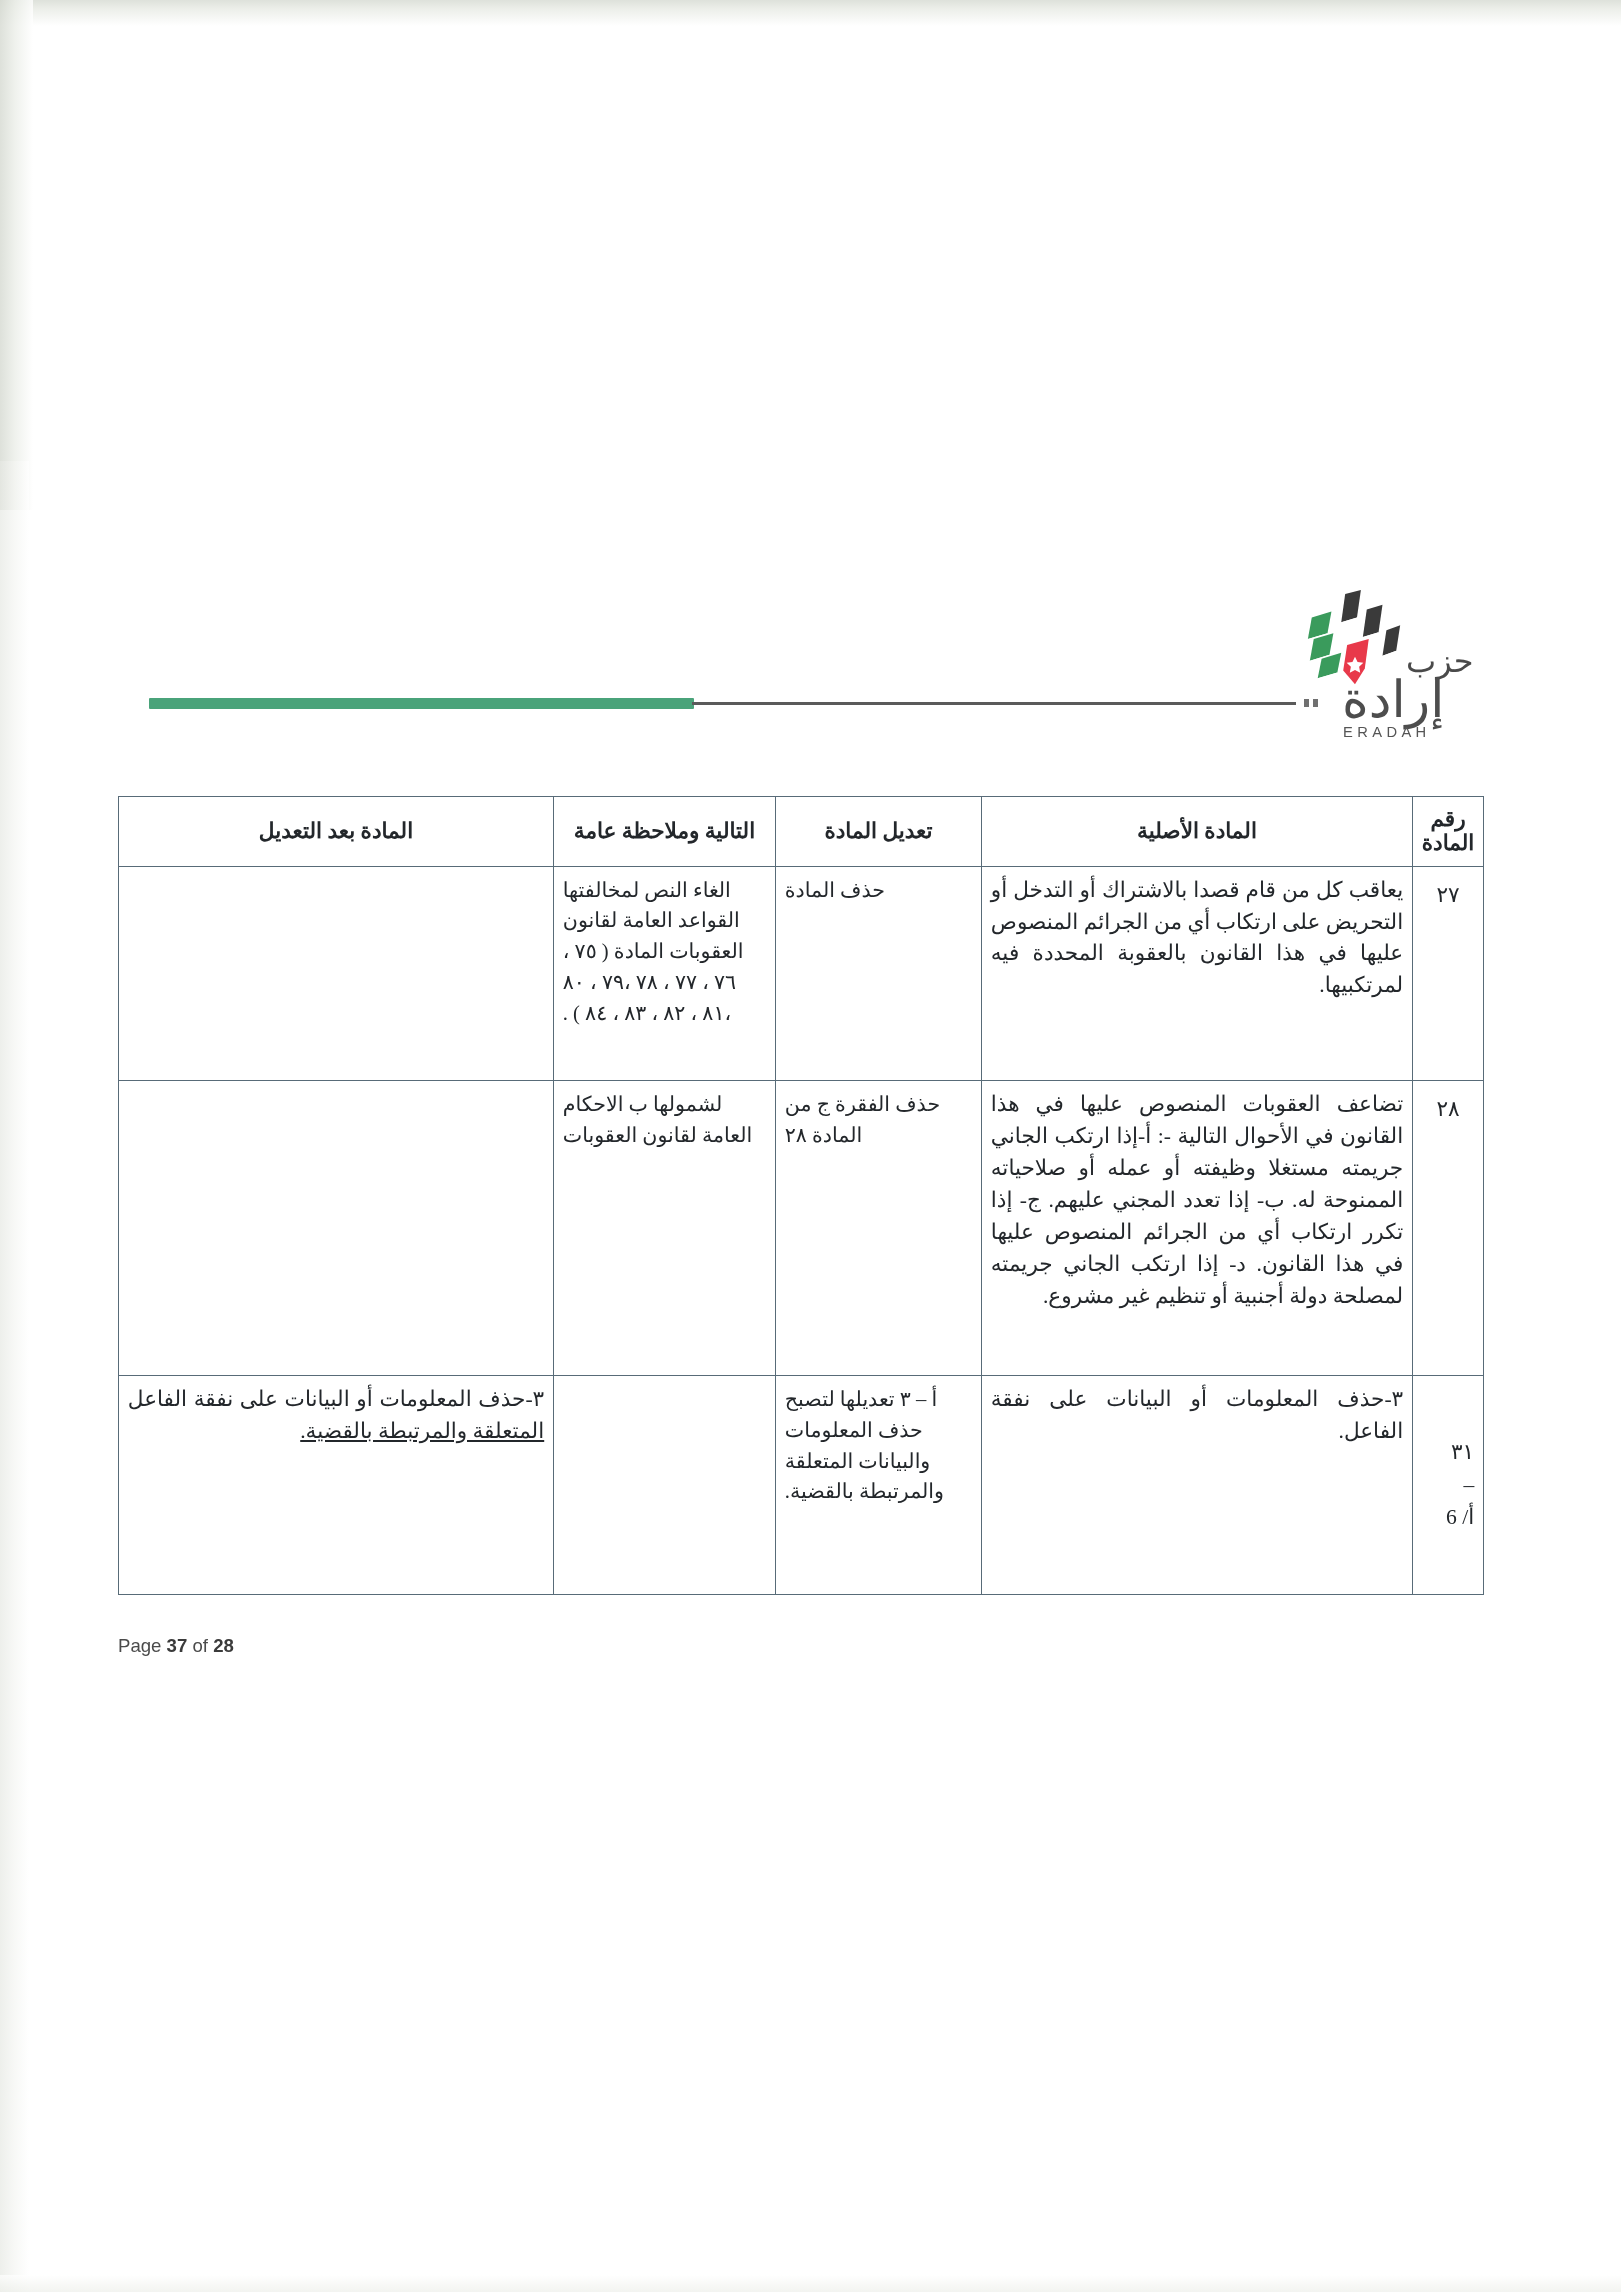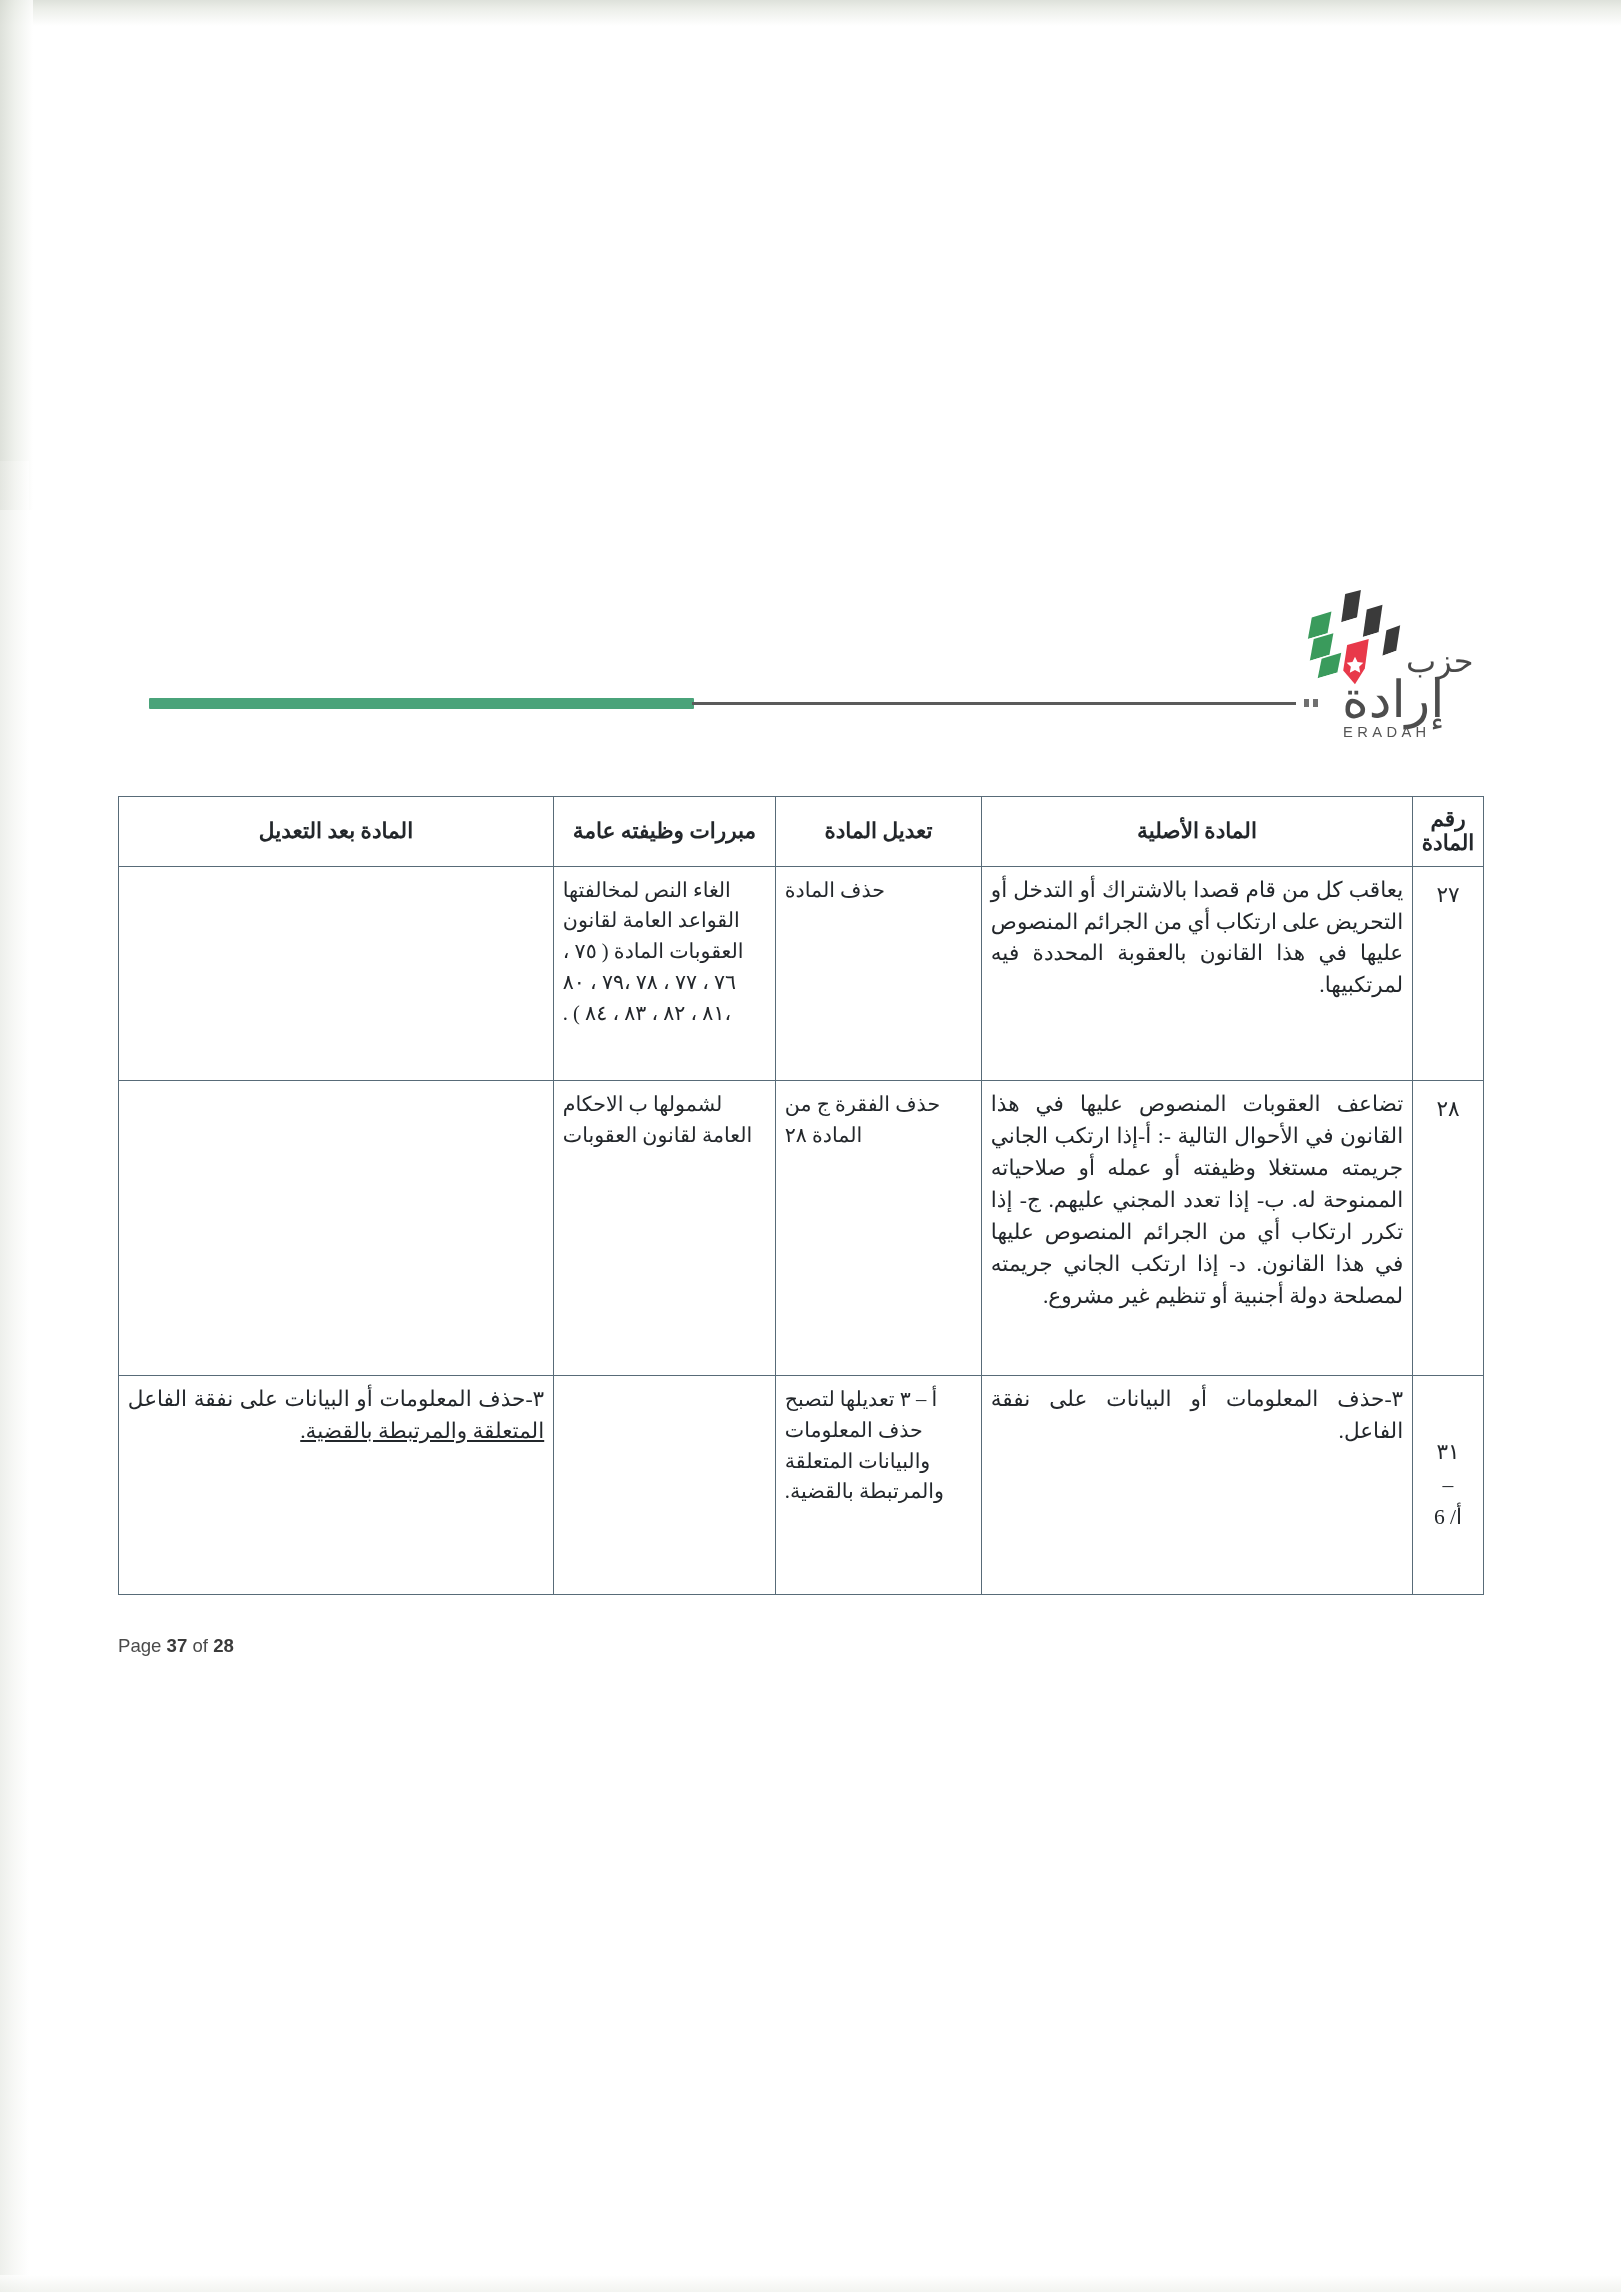--- a/index.html
+++ b/index.html
@@ -165,21 +165,21 @@
   col.c-just    { width: 222px; }
   col.c-after   { width: 435px; }
 
   td.num-cell {
     text-align: center;
     font-size: 21.6px;
     line-height: 1.5;
     vertical-align: top;
     padding-top: 11.8px;
   }
-  td.num-cell.mid { vertical-align: middle; padding-top: 7.8px; }
+  td.num-cell.mid { vertical-align: middle; padding-top: 7.8px; text-align: right; }
 
   td.body-cell {
     font-size: 21.6px;
     line-height: 1.48;
     text-align: justify;
     text-align-last: right;
   }
   td.just-cell {
     font-size: 20.6px;
     line-height: 1.5;
@@ -261,21 +261,21 @@
       <col class="c-orig">
       <col class="c-amend">
       <col class="c-just">
       <col class="c-after">
     </colgroup>
     <thead>
       <tr>
         <th>رقم المادة</th>
         <th>المادة الأصلية</th>
         <th>تعديل المادة</th>
-        <th>مبررات وظيفته عامة</th>
+        <th>التالية وملاحظة عامة</th>
         <th>المادة بعد التعديل</th>
       </tr>
     </thead>
     <tbody>
 
       <tr class="r1">
         <td class="num-cell">٢٧</td>
         <td class="body-cell">يعاقب كل من قام قصدا بالاشتراك أو التدخل أو التحريض على ارتكاب أي من الجرائم المنصوص عليها في هذا القانون بالعقوبة المحددة فيه لمرتكبيها.</td>
         <td class="amend-cell">حذف المادة</td>
         <td class="just-cell">الغاء النص لمخالفتها القواعد العامة لقانون العقوبات المادة ( ٧٥ ، ٧٦ ، ٧٧ ، ٧٨ ،٧٩ ، ٨٠ ،٨١ ، ٨٢ ، ٨٣ ، ٨٤ ) .</td>

